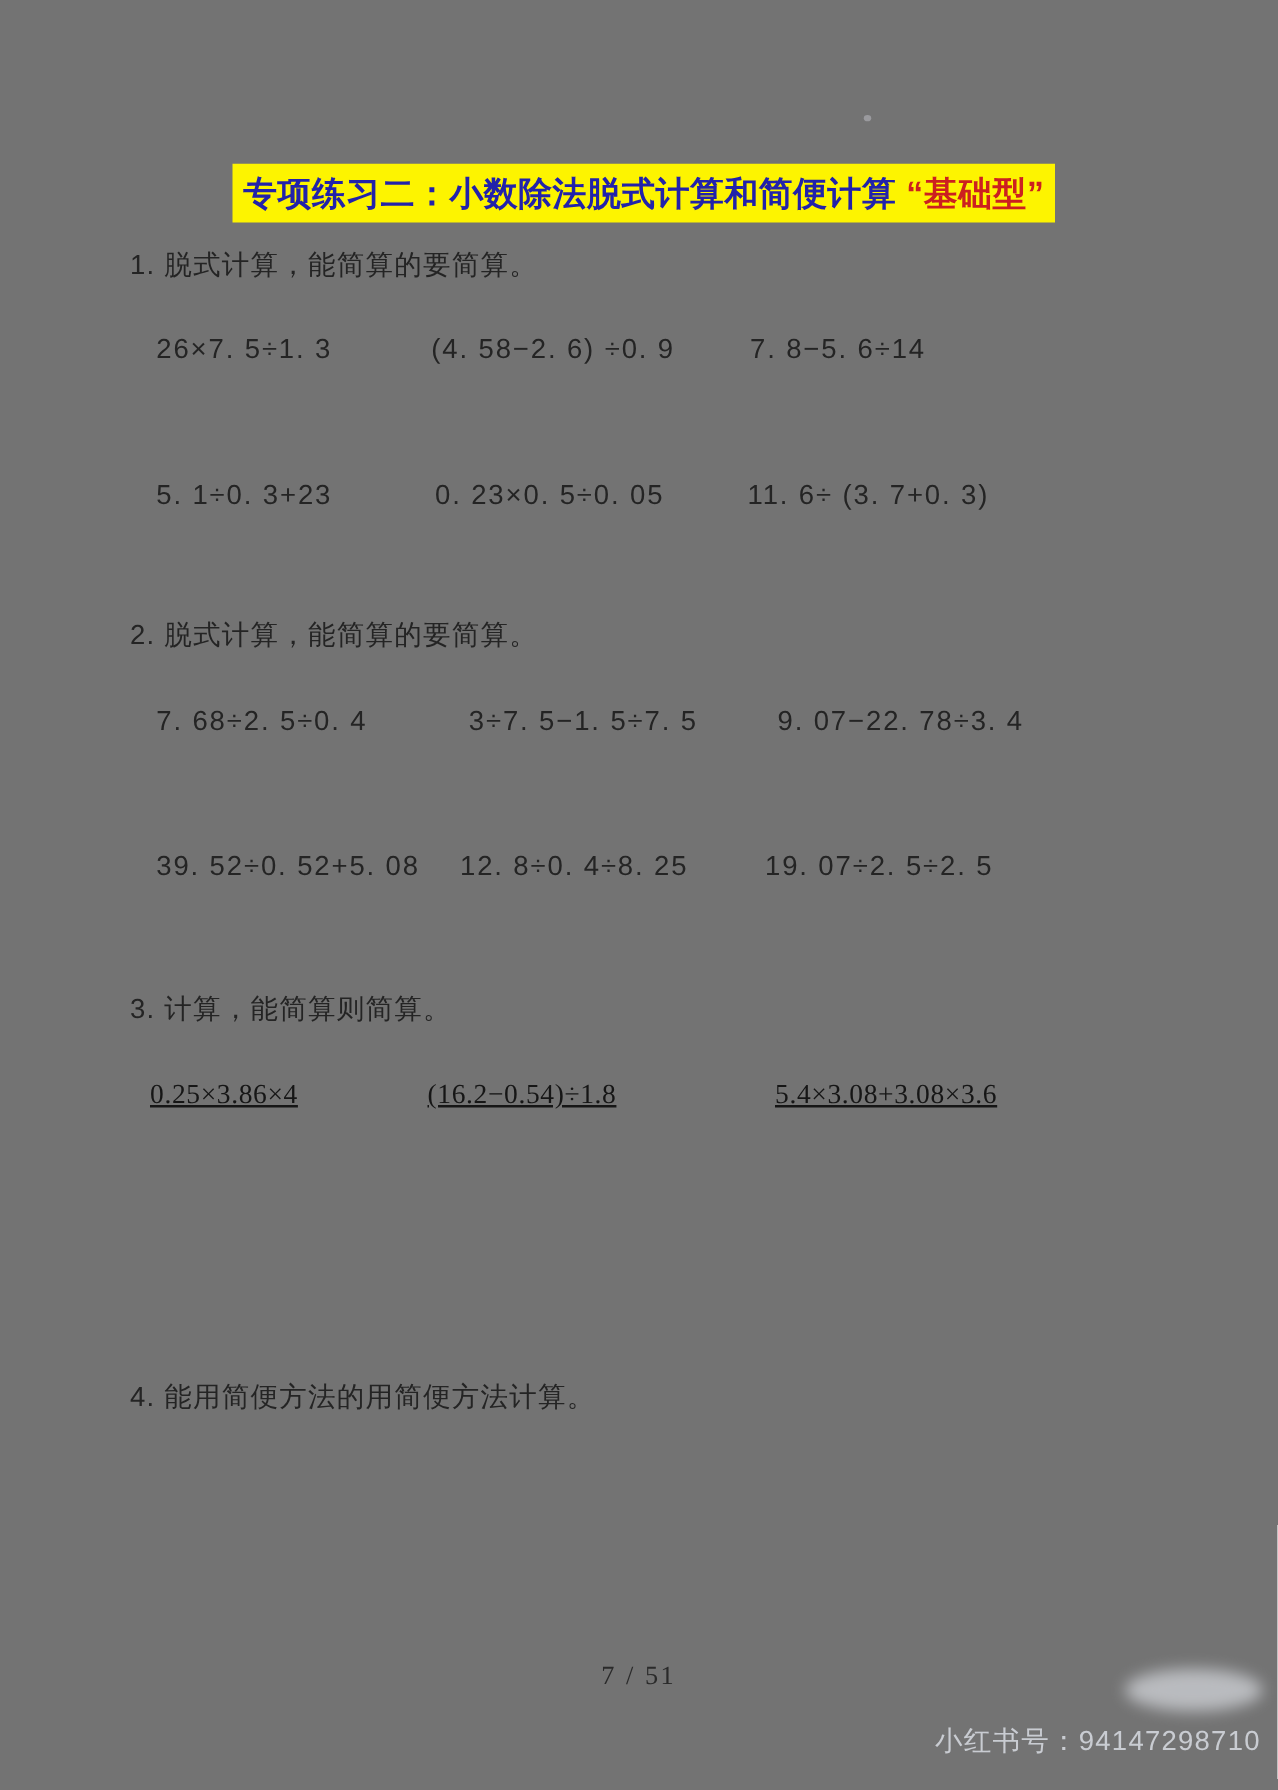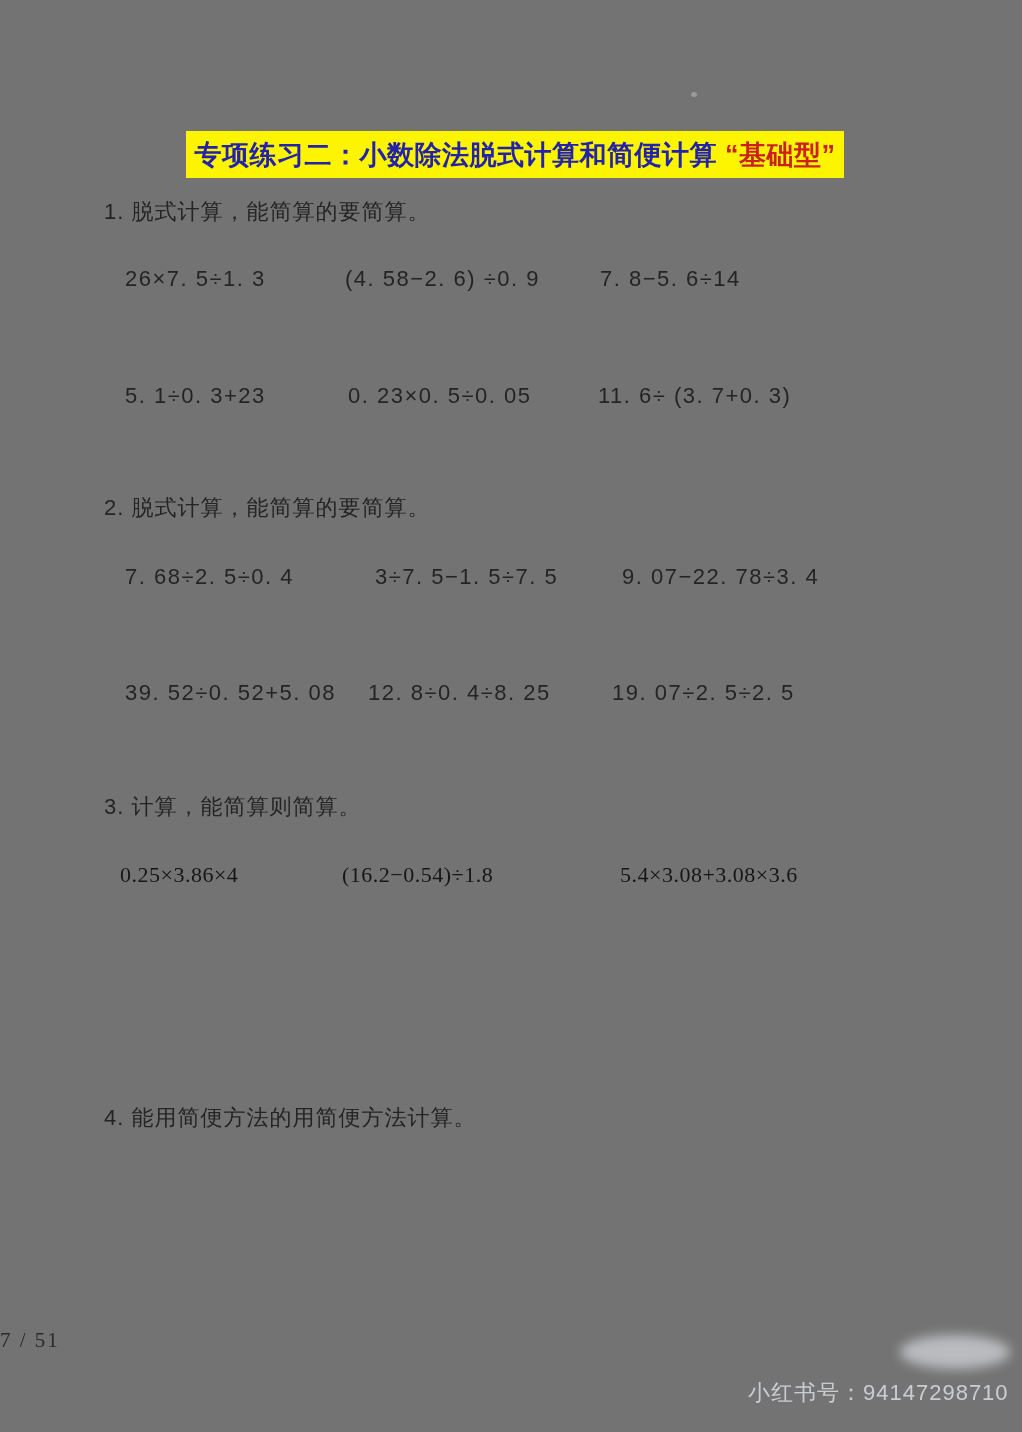--- a/index.html
+++ b/index.html
@@ -60,26 +60,28 @@
   .sans .cell {
     font-family: "Liberation Sans", "DejaVu Sans", sans-serif;
     font-size: 22px;
     letter-spacing: 1.5px;
   }
   .serif .cell {
     font-family: "Liberation Serif", "DejaVu Serif", serif;
     font-size: 22px;
     letter-spacing: 0.5px;
     color: #161616;
+    text-decoration: underline;
   }
   .footer {
     position: absolute;
     left: 0;
     top: 1328px;
     width: 100%;
+    text-align: center;
     font-family: "Liberation Serif", "DejaVu Serif", serif;
     font-size: 21px;
     letter-spacing: 2px;
     color: #2a2a2a;
   }
   .watermark {
     position: absolute;
     left: 748px;
     top: 1378px;
     font-size: 22px;

